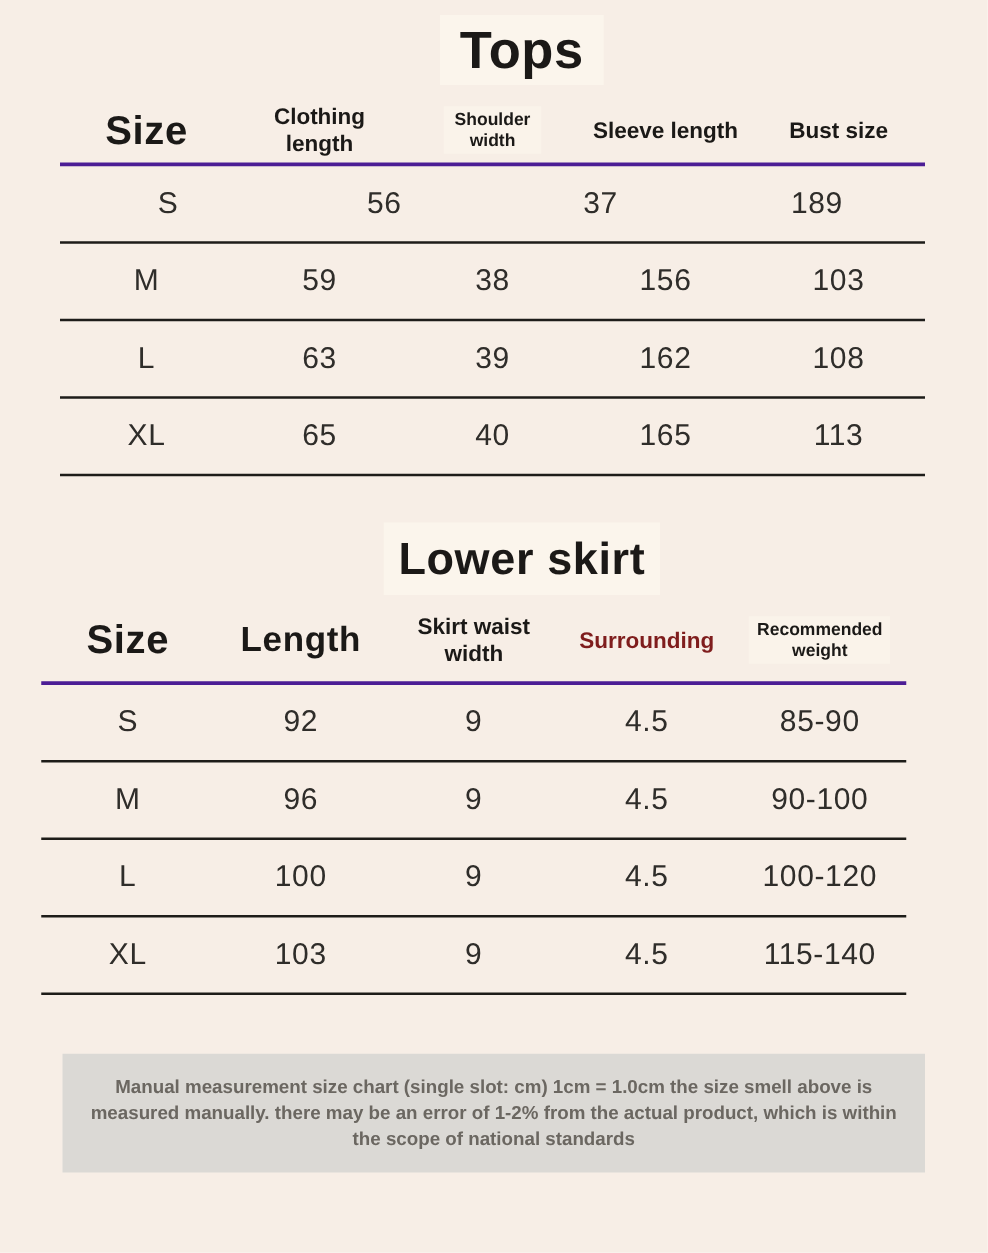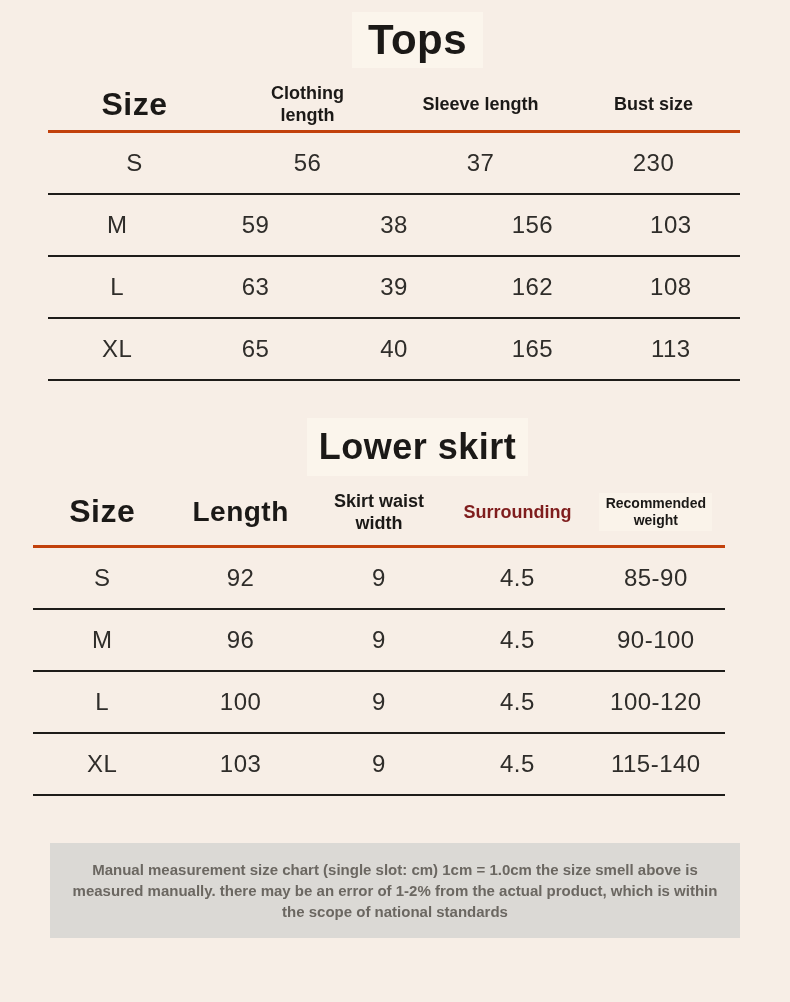--- a/index.html
+++ b/index.html
@@ -27,21 +27,21 @@
   .tops-title { font-size: 42px; line-height: 54px; padding: 1px 16px; }
   .lower-title { font-size: 36px; line-height: 58px; padding: 0 12px; }
 
   
   .size-table { position: absolute; width: 692px; }
   .tops-table { top: 78px; left: 48px; }
   .lower-table { top: 478px; left: 33px; }
 
   .thead {
     display: flex;
-    border-bottom: 3px solid #c2410c;
+    border-bottom: 3px solid #4c1d95;
   }
   .tops-table .thead { height: 52px; }
   .lower-table .thead { height: 67px; }
 
   .trow {
     display: flex;
     height: 60px;
     border-bottom: 2px solid #1e1c19;
   }
 
@@ -100,32 +100,35 @@
 
   <div class="size-table tops-table">
     <div class="thead">
       <div class="th">
         <span class="lbl lbl-xl">Size</span>
       </div>
       <div class="th">
         <span class="lbl lbl-md narrow-90">Clothing length</span>
       </div>
       <div class="th">
+        <span class="lbl lbl-sm narrow-70 tint">Shoulder width</span>
+      </div>
+      <div class="th">
         <span class="lbl lbl-md">Sleeve length</span>
       </div>
       <div class="th">
         <span class="lbl lbl-md">Bust size</span>
       </div>
     </div>
 
     <div class="trow">
       <div class="td">S</div>
       <div class="td">56</div>
       <div class="td">37</div>
-      <div class="td">230</div>
+      <div class="td">189</div>
     </div>
     <div class="trow">
       <div class="td">M</div>
       <div class="td">59</div>
       <div class="td">38</div>
       <div class="td">156</div>
       <div class="td">103</div>
     </div>
     <div class="trow">
       <div class="td">L</div>

